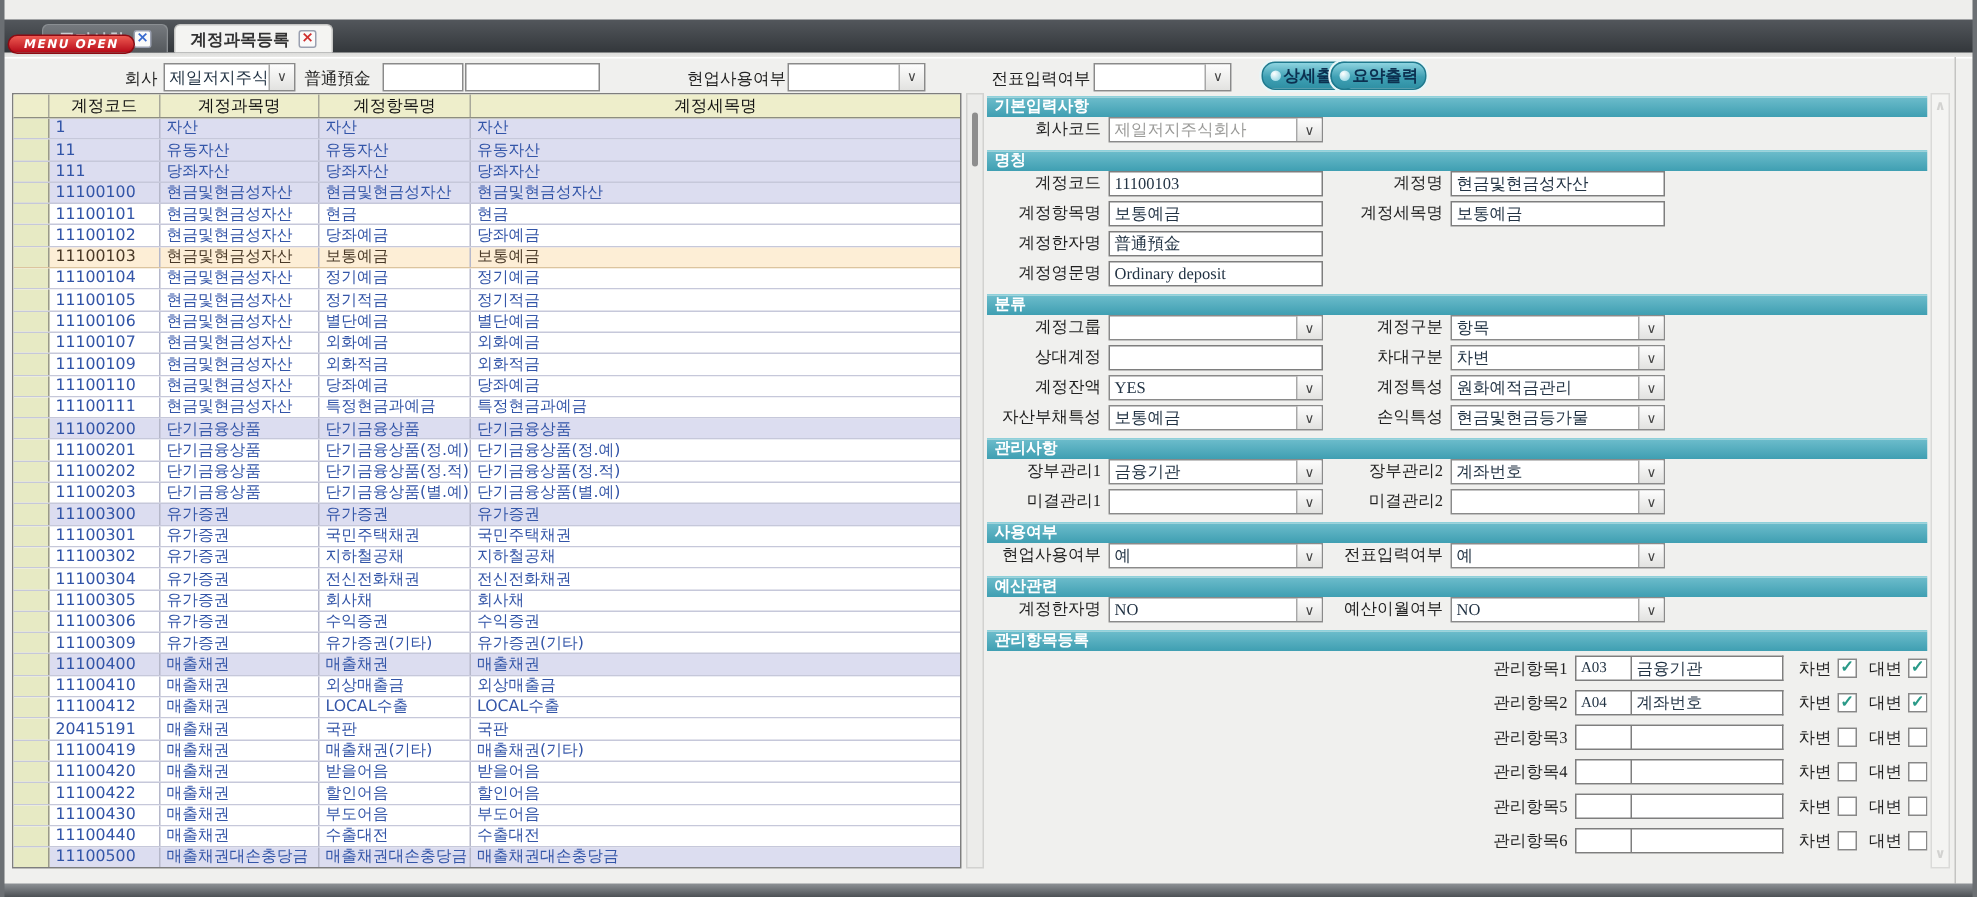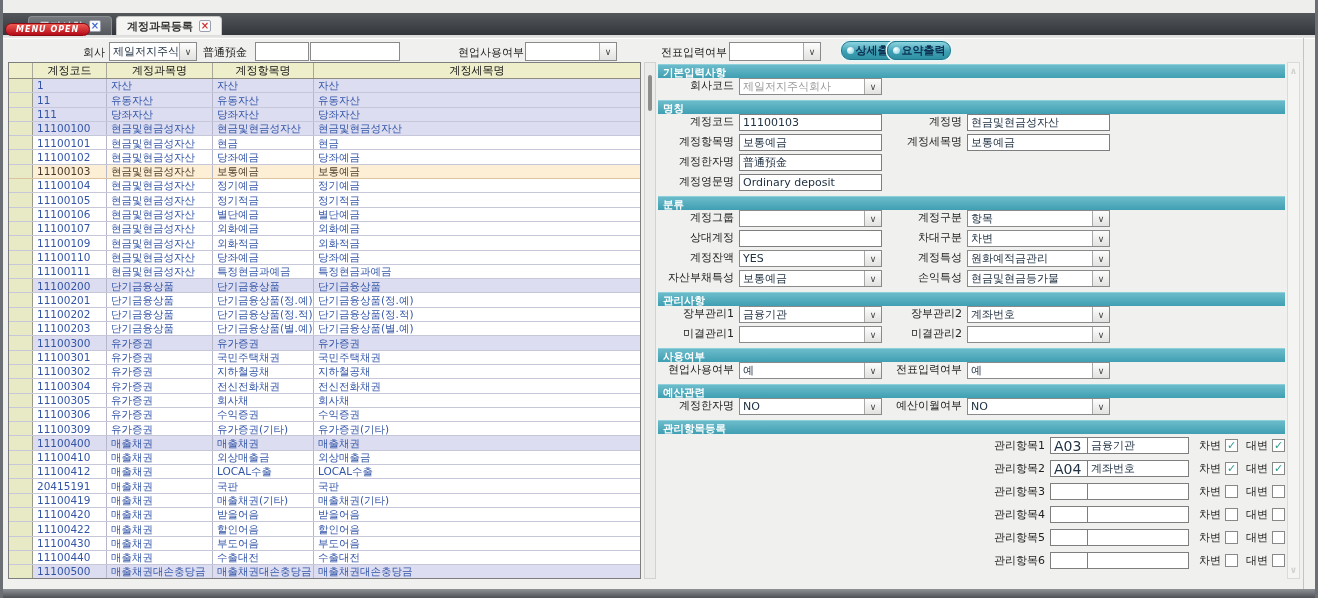--- a/index.html
+++ b/index.html
@@ -31,29 +31,29 @@
 .gh { border-right:1px solid #a8a89a; display:flex; align-items:center; justify-content:center; overflow:hidden; }
 .gbody { flex:1; display:flex; flex-direction:column; overflow:hidden; }
 .grow { display:flex; height:14.3px; flex:none; color:#3355a8; border-bottom:1px solid #c6c8da; background:#fff; cursor:default; }
 .grow.group { background:#dcddf0; }
 .grow.selected { background:#fdeed6; color:#4a3a28; border-bottom:1px solid #dcc49e; }
 .gc { border-right:1px solid #b6b8ca; padding:0 4px; display:flex; align-items:center; overflow:hidden; white-space:nowrap; font-size:10.5px; line-height:1; }
 .gc.gutter { background:#e7eac4; border-right:1px solid #9a9a8a; padding:0; }
 .w-gut{width:24px} .w-code{width:74px} .w-name{width:106px} .w-item{width:101px} .w-det{flex:1; border-right:none}
 .midscroll { position:absolute; top:62px; left:644px; width:12px; height:517px; background:#ececea; border:1px solid #d2d2d0; }
 .midthumb { position:absolute; top:12px; left:3px; width:4px; height:36px; background:#8e8e8e; border-radius:2px; }
-.panel { position:absolute; top:62px; left:658px; width:627px; height:517px; overflow:hidden; }
+.panel { position:absolute; top:62px; left:658px; width:627px; height:517px; overflow:hidden;font-family:Liberation Serif, serif; }
 .sec-header { height:14px; background:linear-gradient(#6cbccb,#3f9fb2); color:#fff; font-weight:bold; font-size:10.5px; line-height:14px; padding-left:5px; margin-top:2px; border-top:1px solid #8ed0da; }
 .form-row { display:flex; align-items:flex-start; height:20px; }
 .f-label { width:81px; text-align:right; padding-right:5px; color:#222; white-space:nowrap; flex:none; }
 .f-label.col2 { width:85px; }
 .f-input { width:143px; height:17px; border:1px solid #7e7e7e; background:#fff; font-size:11px; font-family:inherit; padding:0 3px; color:#234; flex:none; }
 .combo.fctl { width:143px; height:17px; flex:none; }
 .mg-row { display:flex; align-items:center; height:23px;justify-content:flex-end; }
-.mg-code { width:38px; height:17px; border:1px solid #7e7e7e; background:#fff; font-size:14px; font-family:inherit; padding:0 3px; color:#234; flex:none; }
+.mg-code { width:38px; height:17px; border:1px solid #7e7e7e; background:#fff; font-size:10px; font-family:inherit; padding:0 3px; color:#234; flex:none; }
 .mg-name { width:101px; height:17px; border:1px solid #7e7e7e; border-left:none; background:#fff; font-size:11px; font-family:inherit; padding:0 3px; color:#234; flex:none; }
 .dc-label { margin-left:10px; color:#222; }
 .cb { width:13px; height:13px; border:1px solid #888; background:#fff; margin-left:4px; font-size:11px; line-height:11px; text-align:center; color:#2a9a88; font-weight:bold; flex:none; }
 .panel-scroll { position:absolute; top:62px; left:1287px; width:13px; height:517px; background:#f4f4f2; border:1px solid #dadad8; }
 .ps-ch { position:absolute; left:0; right:0; text-align:center; color:#d2d2d0; font-size:9px; font-weight:bold; }
 .vline { position:absolute; top:38px; bottom:9px; left:1303px; width:1px; background:#c4c4c2; }
 .bottombar { position:absolute; bottom:0; left:0; right:0; height:9px; background:linear-gradient(#8e9296,#4d5155); z-index:7; }
 </style>
 </head>
 <body>

